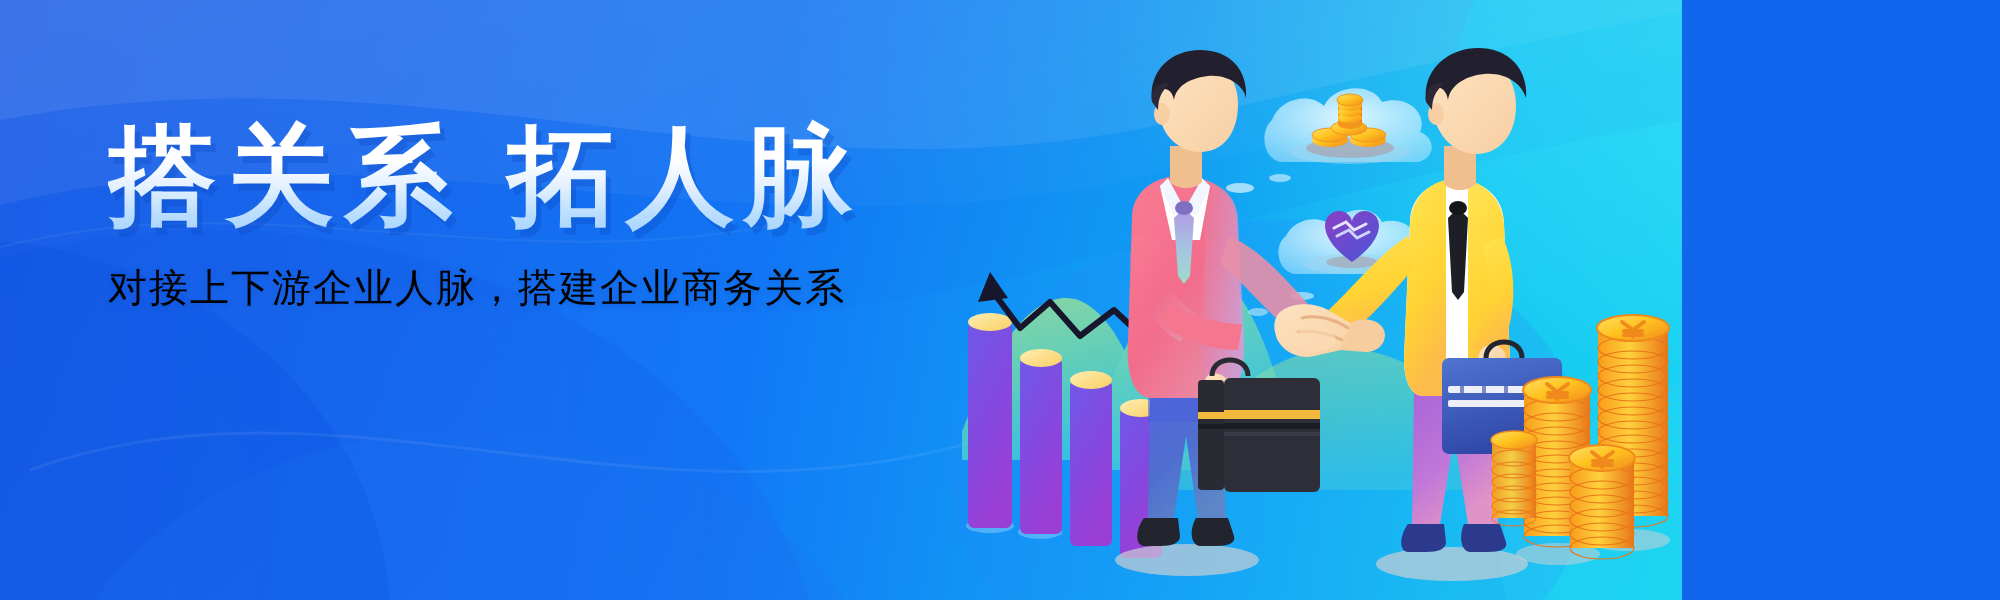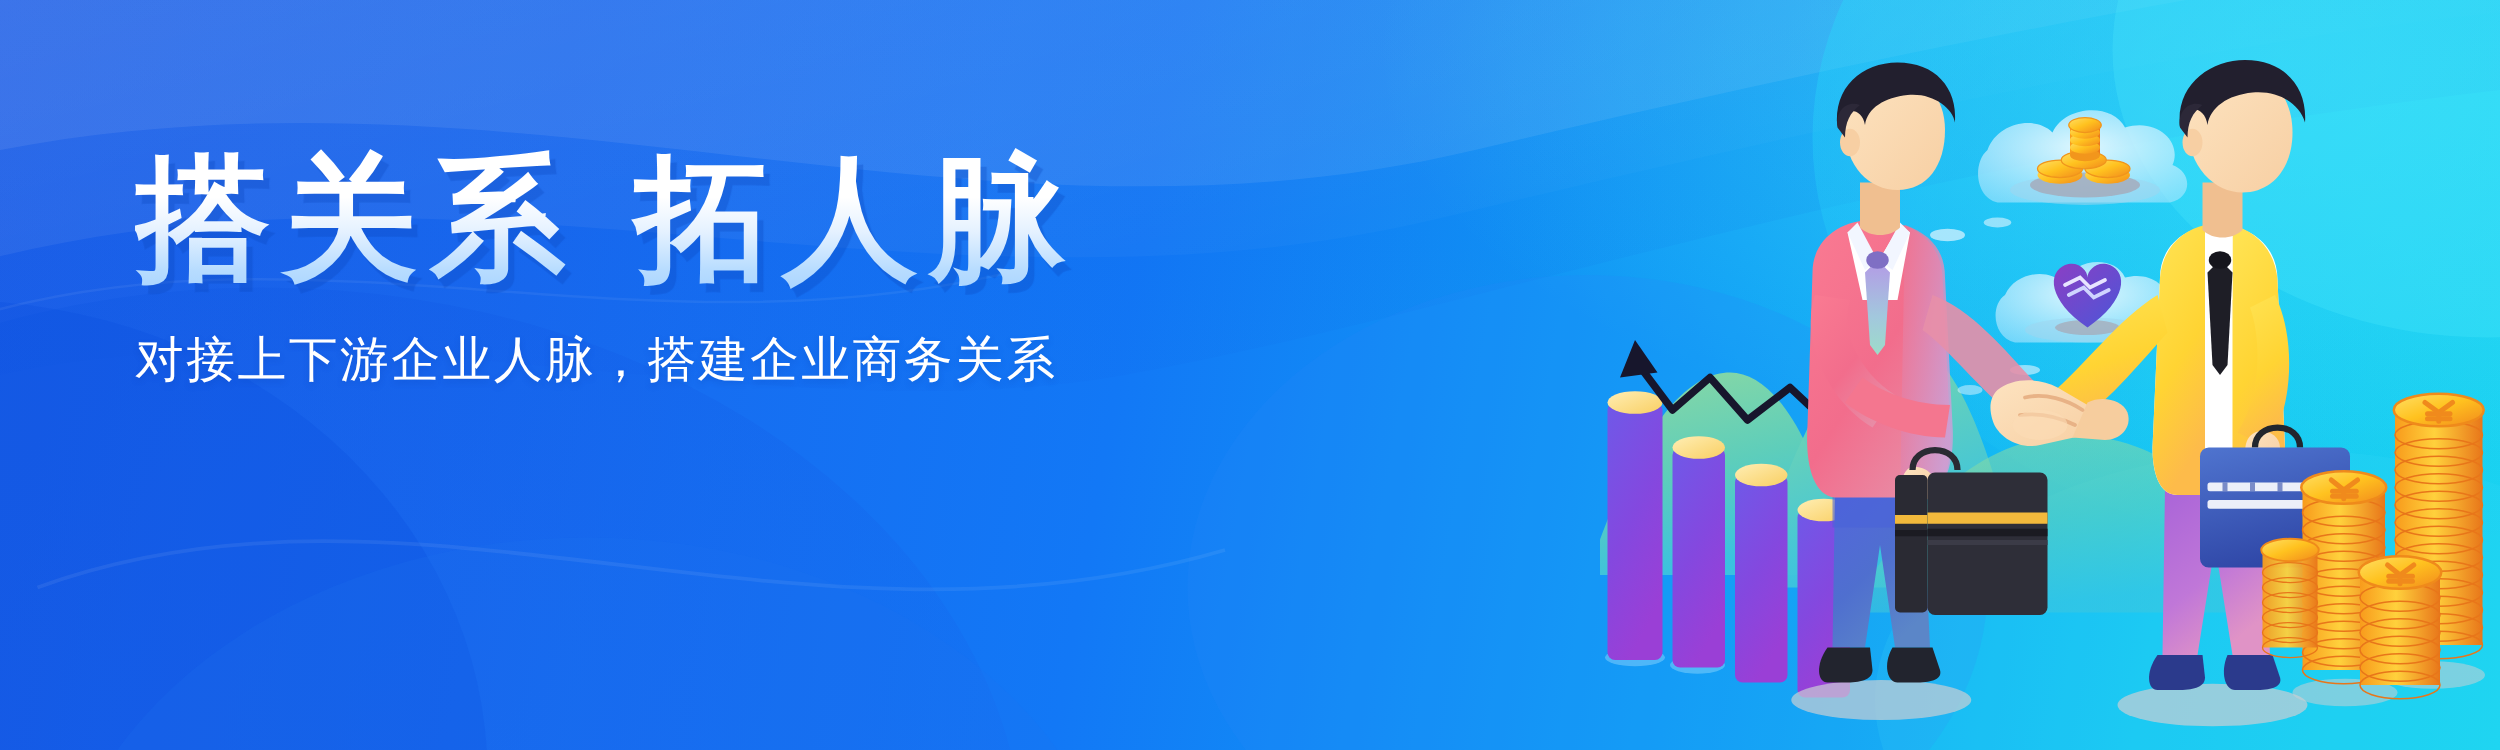--- a/index.html
+++ b/index.html
@@ -5,21 +5,21 @@
 <style>
   * { margin:0; padding:0; box-sizing:border-box; }
   html, body { width:2000px; height:600px; overflow:hidden; }
   body {
     font-family:"DejaVu Sans","Liberation Sans",sans-serif;
     background:#1166ee;
   }
 
   #banner {
     position:relative;
-    width:2000px; height:600px;
+    width:1682px; height:600px;
     overflow:hidden;
   }
 
   
   .bg-base {
     position:absolute; inset:0;
     background:linear-gradient(100deg,#1d5fe8 0%,#1869ef 22%,#1278f6 45%,#10a2f5 68%,#16c7f2 86%,#1ad4f0 100%);
   }
   .bg-svg { position:absolute; inset:0; width:2000px; height:600px; }
 
@@ -42,21 +42,21 @@
     color:transparent;
     -webkit-text-fill-color:transparent;
     filter:drop-shadow(5px 7px 0px rgba(10,70,190,0.30));
   }
   .headline .gap { display:inline-block; width:46px; }
   .subhead {
     margin-top:26px;
     font-size:39px;
     font-weight:normal;
     letter-spacing:2px;
-    color:#ffffff;
+    color:#000000;
     white-space:nowrap;
     text-shadow:0 2px 5px rgba(10,60,170,0.22);
   }
 
   
   .illus {
     position:absolute;
     right:0; bottom:0;
     width:720px; height:560px;
     z-index:6;

